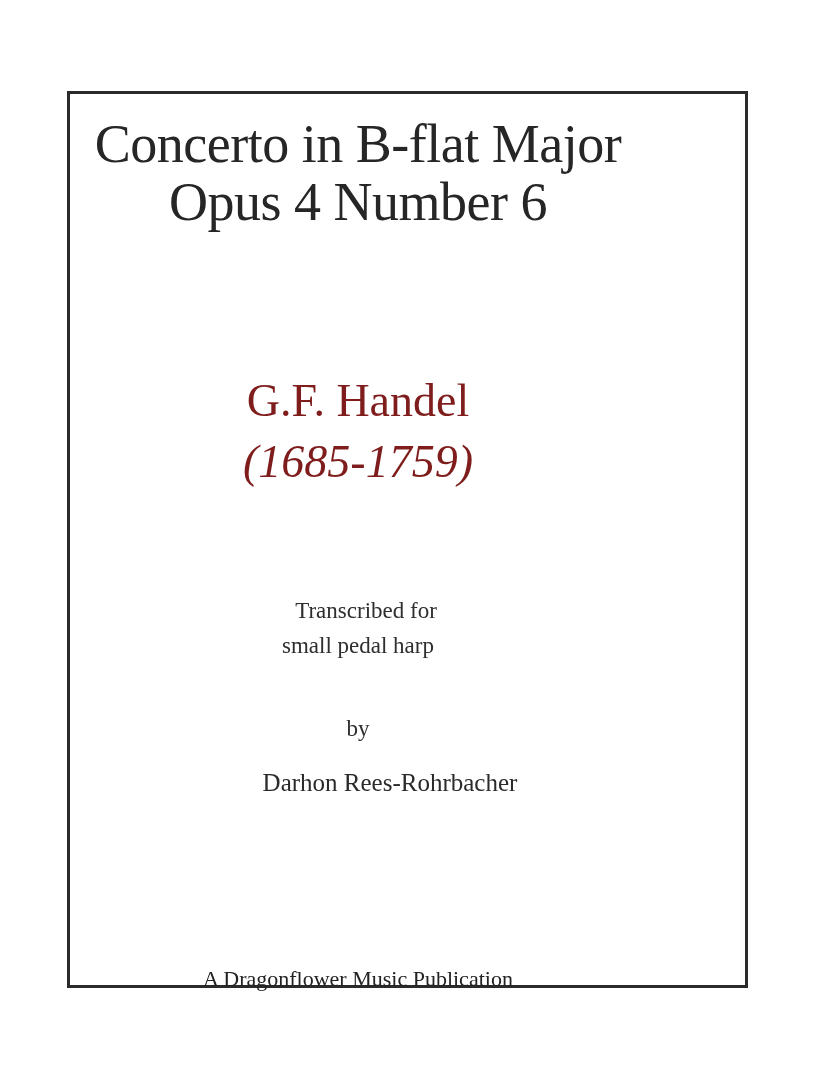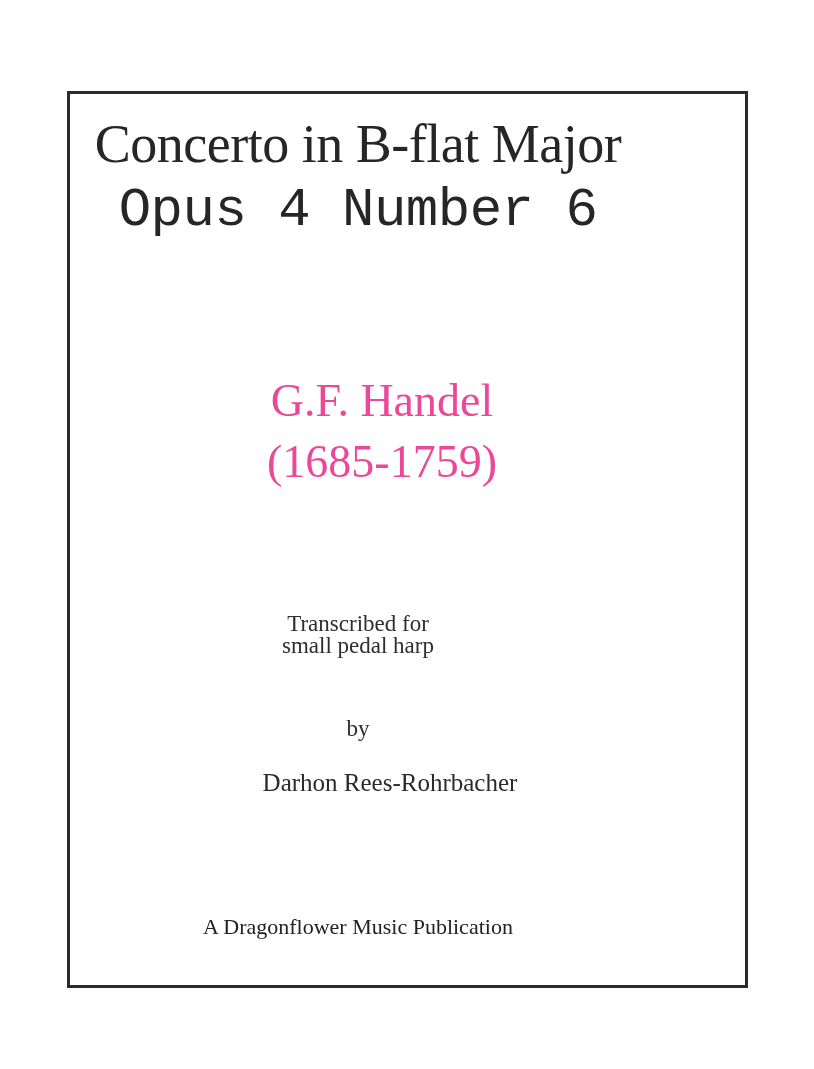--- a/index.html
+++ b/index.html
@@ -9,34 +9,34 @@
     font-family: "Liberation Serif", "DejaVu Serif", serif;
     color: #2a2a2a;
   }
   .frame {
     position: absolute; left: 67px; top: 91px;
     width: 681px; height: 897px;
     border: 3px solid #2b2b2b; box-sizing: border-box;
   }
   .line { position: absolute; left: 0; width: 716px; text-align: center; white-space: nowrap; }
   .title { font-size: 54px; line-height: 60px; color: #262626; letter-spacing: -0.5px; }
-  .composer { font-size: 46px; line-height: 52px; color: #ec4899; padding-left: 24px; }
+  .composer { font-size: 46px; line-height: 52px; color: #7f1d1d; }
   .small { font-size: 23px; line-height: 28px; color: #2e2e2e; }
   .author { font-size: 25px; line-height: 30px; color: #2a2a2a; margin-left: 32px; }
   .pub { font-size: 22px; line-height: 26px; color: #222; }
 </style>
 </head>
 <body>
 
 <div class="frame"></div>
 
 <div class="line title" style="top:114px;">Concerto in B-flat Major</div>
-<div class="line title" style="top:181px;font-family:Liberation Mono, monospace;">Opus 4 Number 6</div>
+<div class="line title" style="top:172px;">Opus 4 Number 6</div>
 
 <div class="line composer" style="top:375px;">G.F. Handel</div>
-<div class="line composer" style="top:436px;">(1685-1759)</div>
+<div class="line composer" style="top:436px;font-style:italic;">(1685-1759)</div>
 
-<div class="line small" style="top:610px;">Transcribed for</div>
+<div class="line small" style="top:597px;padding-left:8px;">Transcribed for</div>
 <div class="line small" style="top:632px;font-family:Liberation Serif, serif;">small pedal harp</div>
 <div class="line small" style="top:715px;">by</div>
 <div class="line author" style="top:768px;">Darhon Rees-Rohrbacher</div>
 
-<div class="line pub" style="top:914px;">A Dragonflower Music Publication</div>
+<div class="line pub" style="top:966px;">A Dragonflower Music Publication</div>
 
 </body></html>

